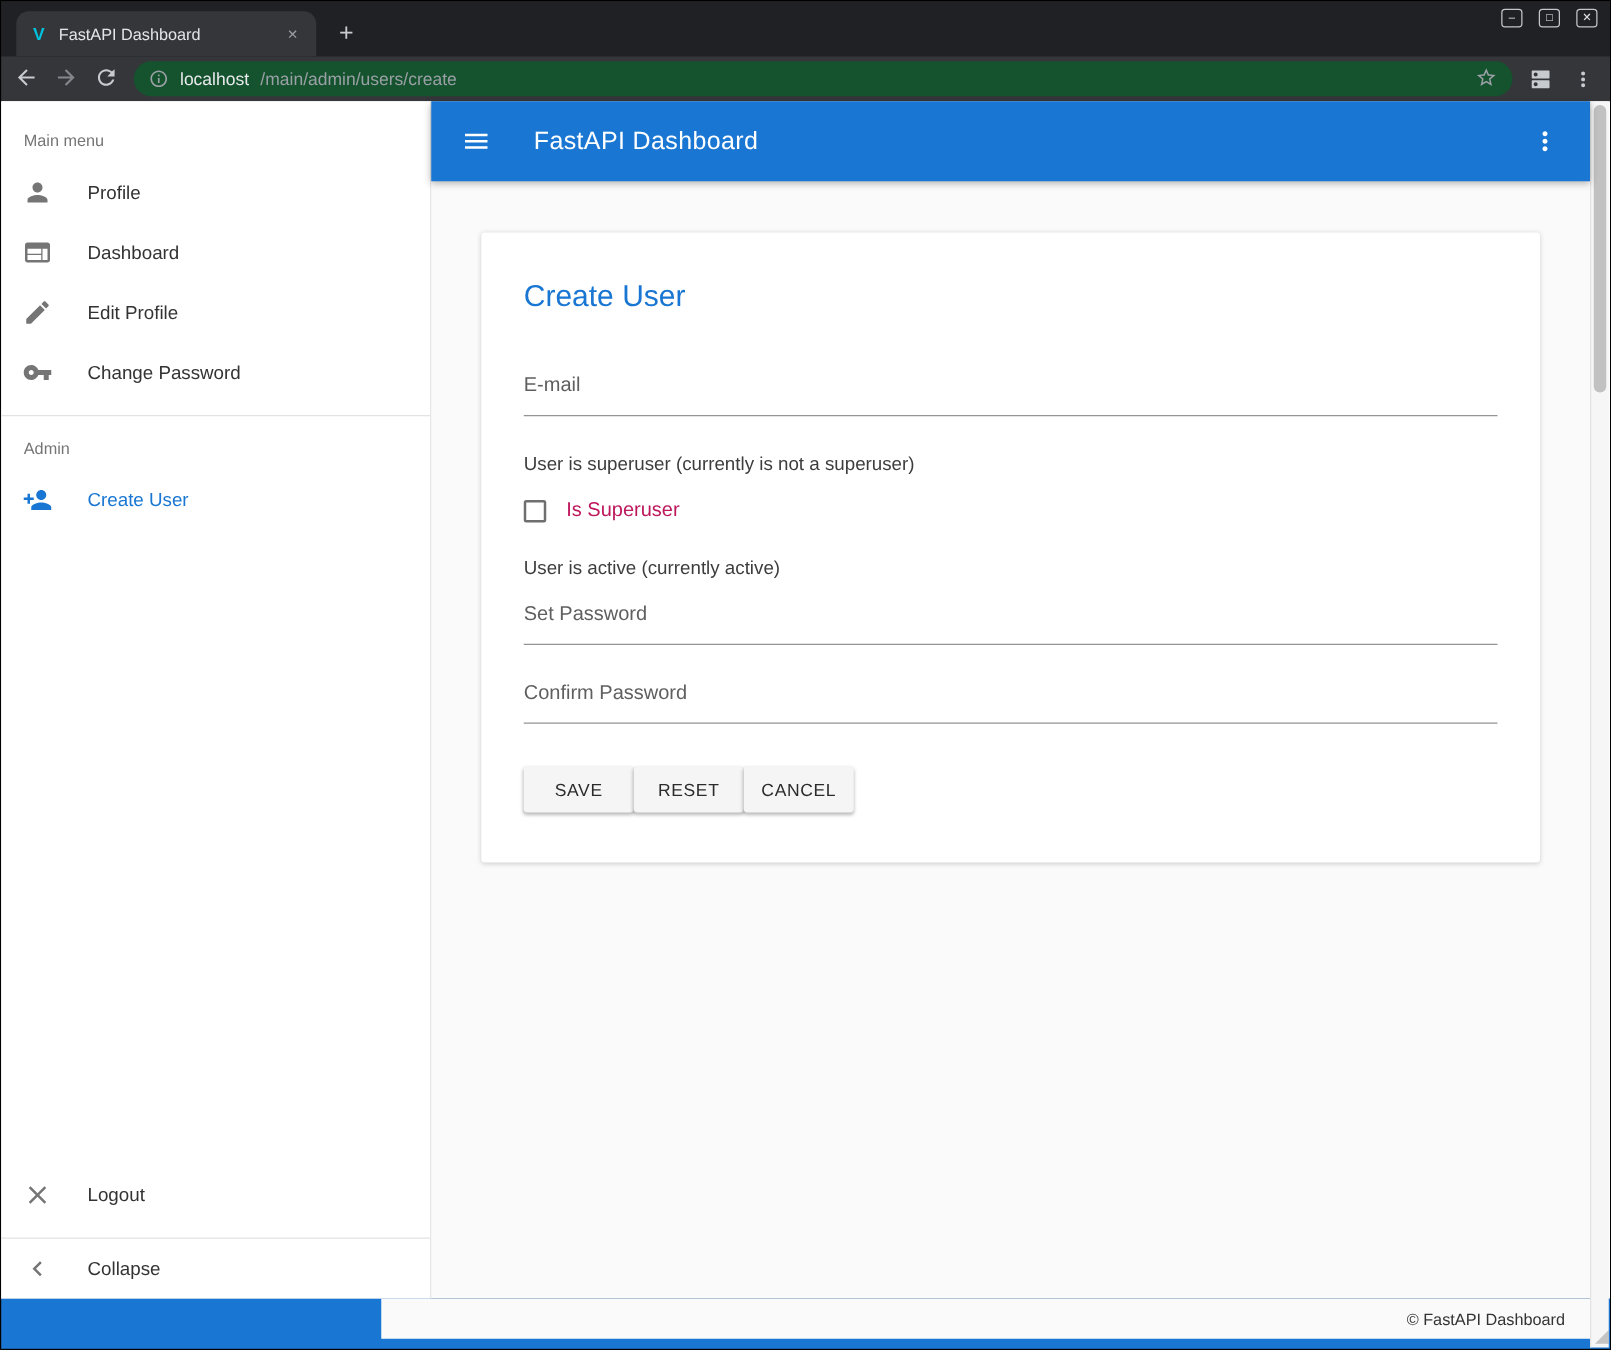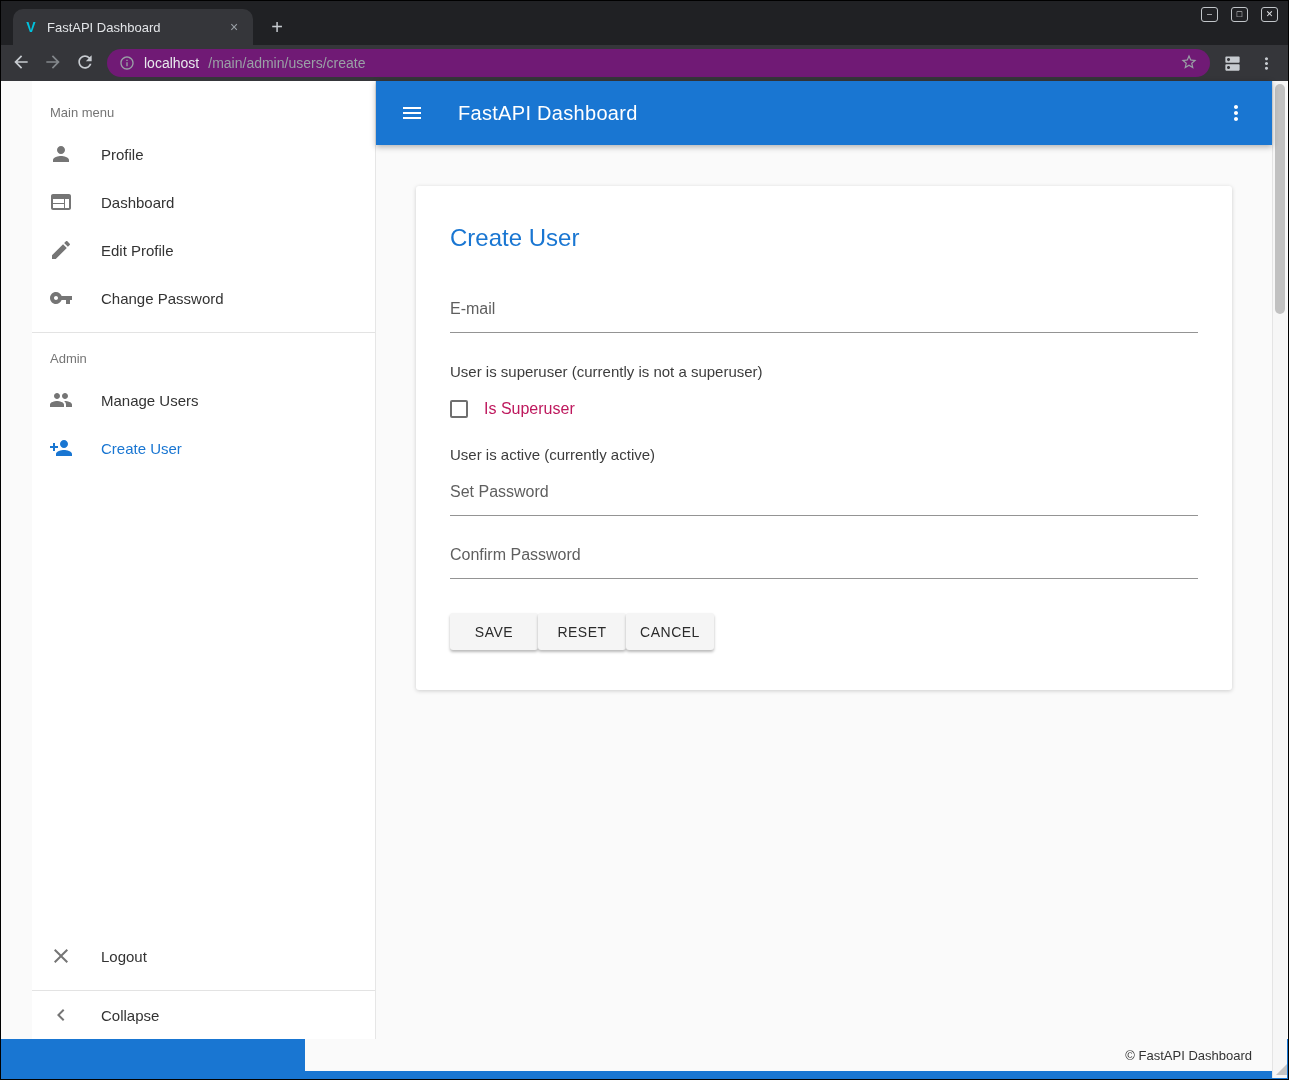--- a/index.html
+++ b/index.html
@@ -21,35 +21,35 @@
             line-height:30px; text-align:center; }
   .win-controls { position:absolute; top:6px; right:10px; display:flex; gap:13px; }
   .win-btn { width:17px; height:15px; border:1px solid #c2c6ca; border-radius:3px;
              color:#e0e2e5; font-size:9px; line-height:12px; text-align:center; }
 
   .browser-toolbar { height:36px; background:#35363a; display:flex; align-items:center;
                      padding:0 10px; gap:10px; flex:none; }
   .nav-icon { width:22px; height:22px; flex:none; }
   .nav-icon svg { width:20px; height:20px; fill:#c7cbd0; }
   .nav-icon.dim svg { fill:#84888c; }
-  .omnibox { flex:1; height:28px; background:#701a75; border-radius:14px; display:flex;
+  .omnibox { flex:1; height:28px; background:#14532d; border-radius:14px; display:flex;
              align-items:center; padding:0 12px; gap:9px; font-size:14px; min-width:0; }
   .omnibox svg { width:16px; height:16px; fill:#9aa0a6; flex:none; }
   .url-host { color:#e8eaed; }
   .url-path { color:#9aa0a6; white-space:nowrap; overflow:hidden; }
   .omni-star { margin-left:auto; }
   .omni-star svg { width:18px; height:18px; }
   .tb-icon { width:24px; height:24px; flex:none; display:flex; align-items:center; justify-content:center; }
   .tb-icon svg { width:19px; height:19px; fill:#c7cbd0; }
 
   
   .page { flex:1; display:flex; background:#fafafa; padding-right:16px; min-height:0; }
 
   .sidebar { width:344px; background:#fff; border-right:1px solid #e6e6e6;
-             display:flex; flex-direction:column; flex:none;margin-left:31px; }
+             display:flex; flex-direction:column; flex:none; }
   .section-label { padding:24px 18px 10px; font-size:13px; color:#757575; }
   .section-label.admin { padding-top:18px; }
   .nav-item { height:48px; display:flex; align-items:center; padding:0 17px; gap:28px;
               font-size:15px; color:#333; cursor:pointer; flex:none; }
   .nav-item svg { width:24px; height:24px; fill:#757575; flex:none; }
   .nav-item.active { color:#1976d2; }
   .nav-item.active svg { fill:#1976d2; }
   .sb-divider { height:1px; background:#e3e3e3; margin-top:10px; flex:none; }
   .sb-spacer { flex:1; }
 
@@ -184,26 +184,20 @@
       <div class="nav-item">
         <svg viewBox="0 0 24 24">
             <path d="M12.65 10C11.83 7.67 9.61 6 7 6c-3.31 0-6 2.69-6 6s2.69 6 6 6c2.61 0 4.83-1.67 5.65-4H17v4h4v-4h2v-4H12.65zM7 14c-1.1 0-2-.9-2-2s.9-2 2-2 2 .9 2 2-.9 2-2 2z"></path>
           </svg>
         <span>Change Password</span>
       </div>
 
       <div class="sb-divider"></div>
       <div class="section-label admin">Admin</div>
 
-      <div class="nav-item">
-        <svg viewBox="0 0 24 24">
-            <path d="M16 11c1.66 0 2.99-1.34 2.99-3S17.66 5 16 5c-1.66 0-3 1.34-3 3s1.34 3 3 3zm-8 0c1.66 0 2.99-1.34 2.99-3S9.66 5 8 5C6.34 5 5 6.34 5 8s1.34 3 3 3zm0 2c-2.33 0-7 1.17-7 3.5V19h14v-2.5c0-2.33-4.67-3.5-7-3.5zm8 0c-.29 0-.62.02-.97.05 1.16.84 1.97 1.97 1.97 3.45V19h6v-2.5c0-2.33-4.67-3.5-7-3.5z"></path>
-          </svg>
-        <span>Manage Users</span>
-      </div>
       <div class="nav-item active">
         <svg viewBox="0 0 24 24">
             <path d="M15 12c2.21 0 4-1.79 4-4s-1.79-4-4-4-4 1.79-4 4 1.79 4 4 4zm-9-2V7H4v3H1v2h3v3h2v-3h3v-2H6zm9 4c-2.67 0-8 1.34-8 4v2h16v-2c0-2.66-5.33-4-8-4z"></path>
           </svg>
         <span>Create User</span>
       </div>
 
       <div class="sb-spacer"></div>
 
       <div class="nav-item">

